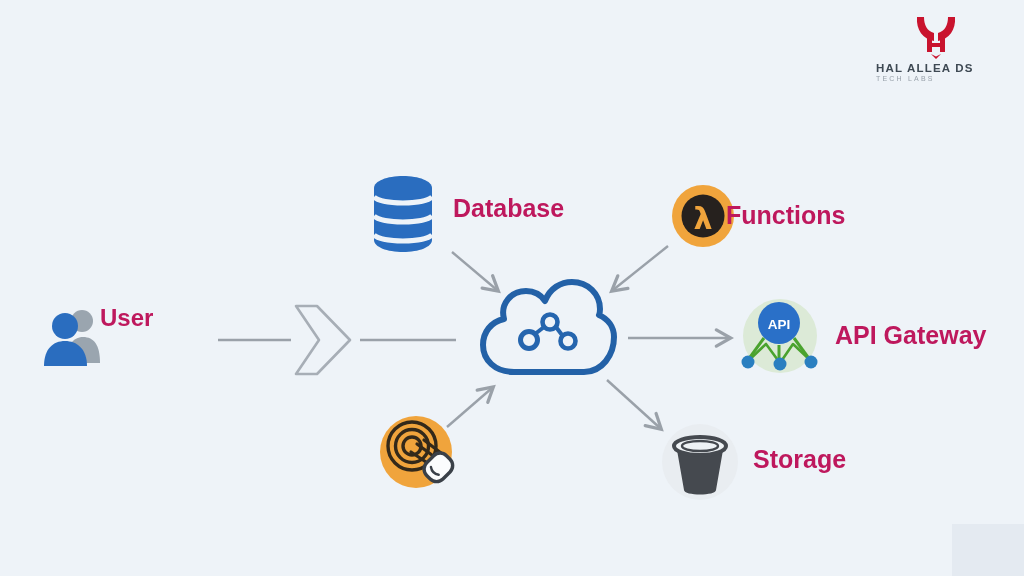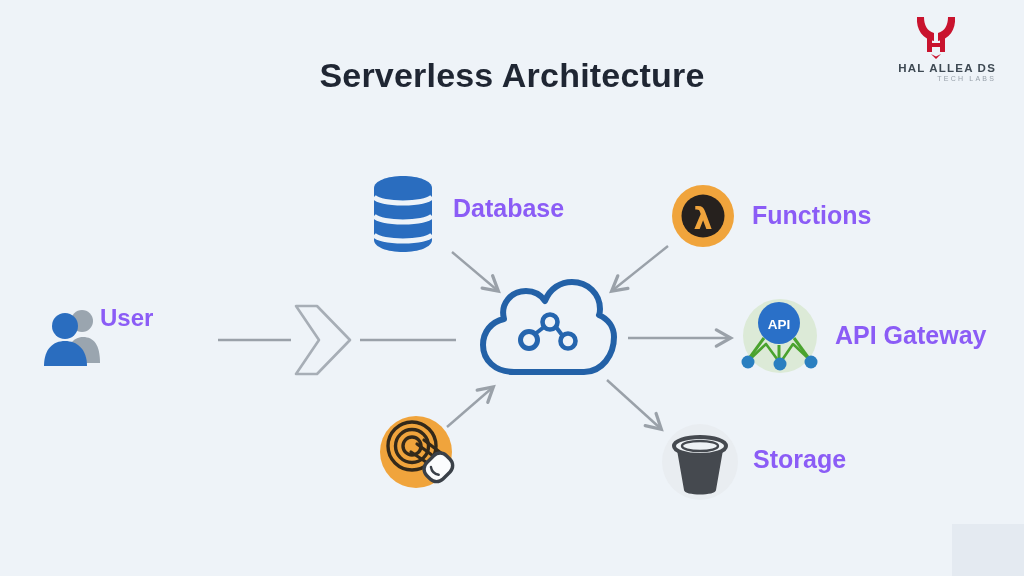--- a/index.html
+++ b/index.html
@@ -21,21 +21,21 @@
     text-align: center;
     font-size: 34px;
     font-weight: 700;
     letter-spacing: 0.2px;
     color: #1f2633;
   }
   .brand {
     position: absolute;
     top: 14px; right: 28px;
     width: 120px;
-    text-align: right;
+    text-align: left;
   }
   .brand .bull { display: block; margin: 0 auto 2px auto; }
   .brand-name {
     font-size: 11.5px;
     font-weight: 700;
     letter-spacing: 1.2px;
     color: #3e4953;
   }
   .brand-tagline {
     margin-top: 1px;
@@ -45,45 +45,44 @@
     color: #98a1aa;
   }
   svg.layer {
     position: absolute; left: 0; top: 0;
     width: 1024px; height: 576px;
   }
   .node-label {
     position: absolute;
     font-size: 25px;
     font-weight: 700;
-    color: #8b5cf6;
+    color: #be185d;
     white-space: nowrap;
   }
   .label-user {
     left: 100px; top: 303px; width: 122px;
     text-align: left; line-height: 1.24; font-size: 24px;
     white-space: normal;
   }
   .label-database  { left: 453px; top: 194px; }
-  .label-functions { left: 752px; top: 201px; }
+  .label-functions { left: 726px; top: 201px; }
   .label-api       { left: 835px; top: 321px; }
   .label-storage   { left: 753px; top: 445px; }
   .watermark {
     position: absolute;
     right: 0; bottom: 0;
     width: 72px; height: 52px;
     background: rgba(203, 213, 224, 0.28);
   }
 </style>
 </head>
 <body>
 
 <div class="stage">
 
-  <div class="title">Serverless Architecture</div>
 
   <div class="brand">
     <svg class="bull" width="46" height="46" viewBox="0 0 46 46">
 
       <path d="M 4 3 C 3 16, 10 25, 21 27 L 21 19 C 14 17, 11 11, 11 3 Z" fill="#c9132e"></path>
 
       <path d="M 42 3 C 43 16, 36 25, 25 27 L 25 19 C 32 17, 35 11, 35 3 Z" fill="#c9132e"></path>
 
       <path d="M 14 24 L 19 24 L 19 29 L 27 29 L 27 24 L 32 24 L 32 38 L 27 38 L 27 33 L 19 33 L 19 38 L 14 38 Z" fill="#c9132e"></path>
 

